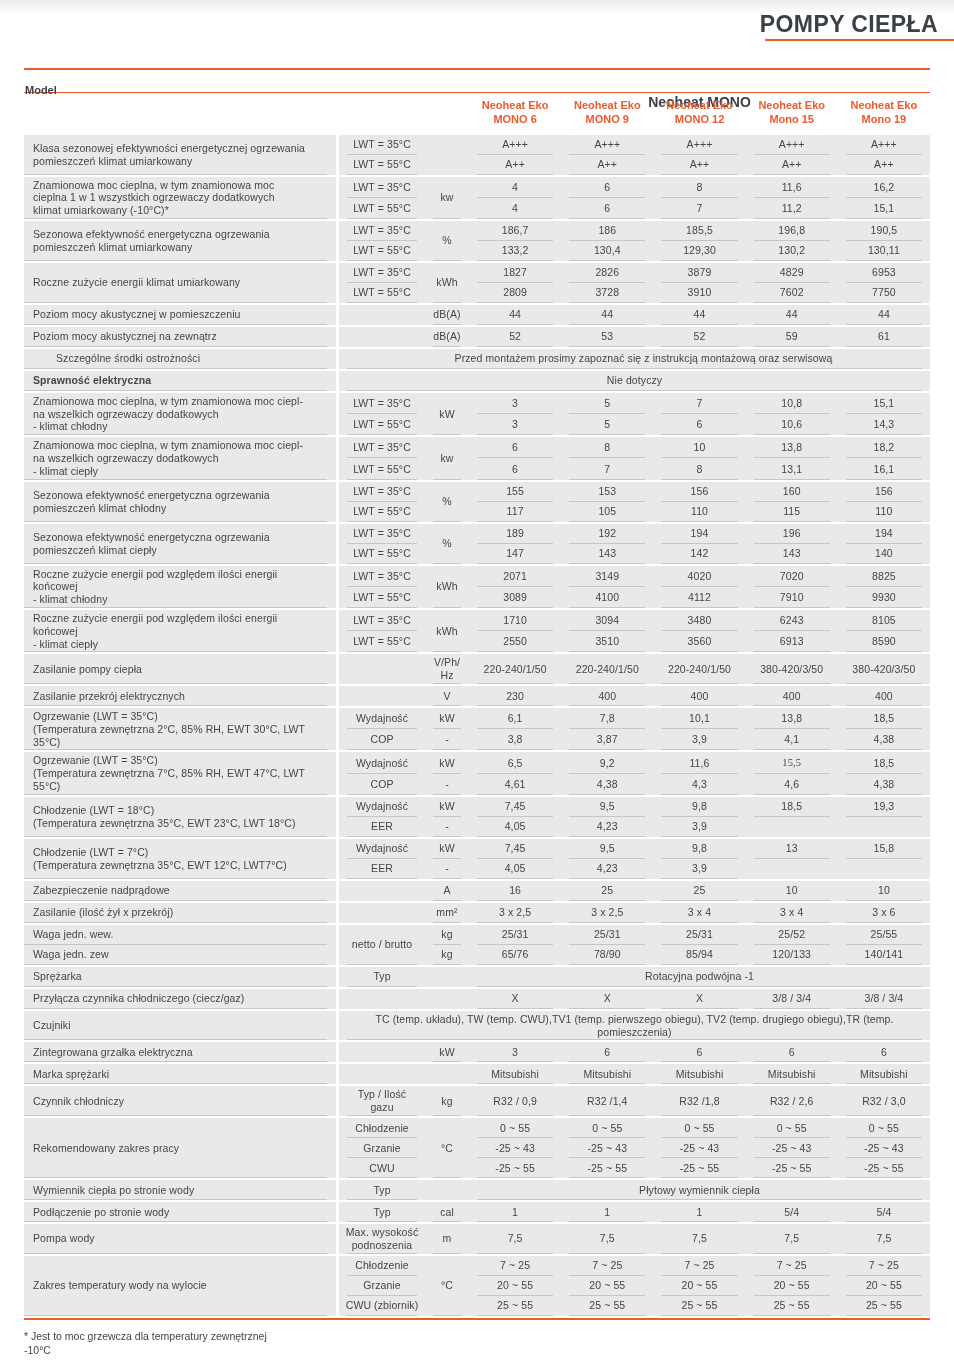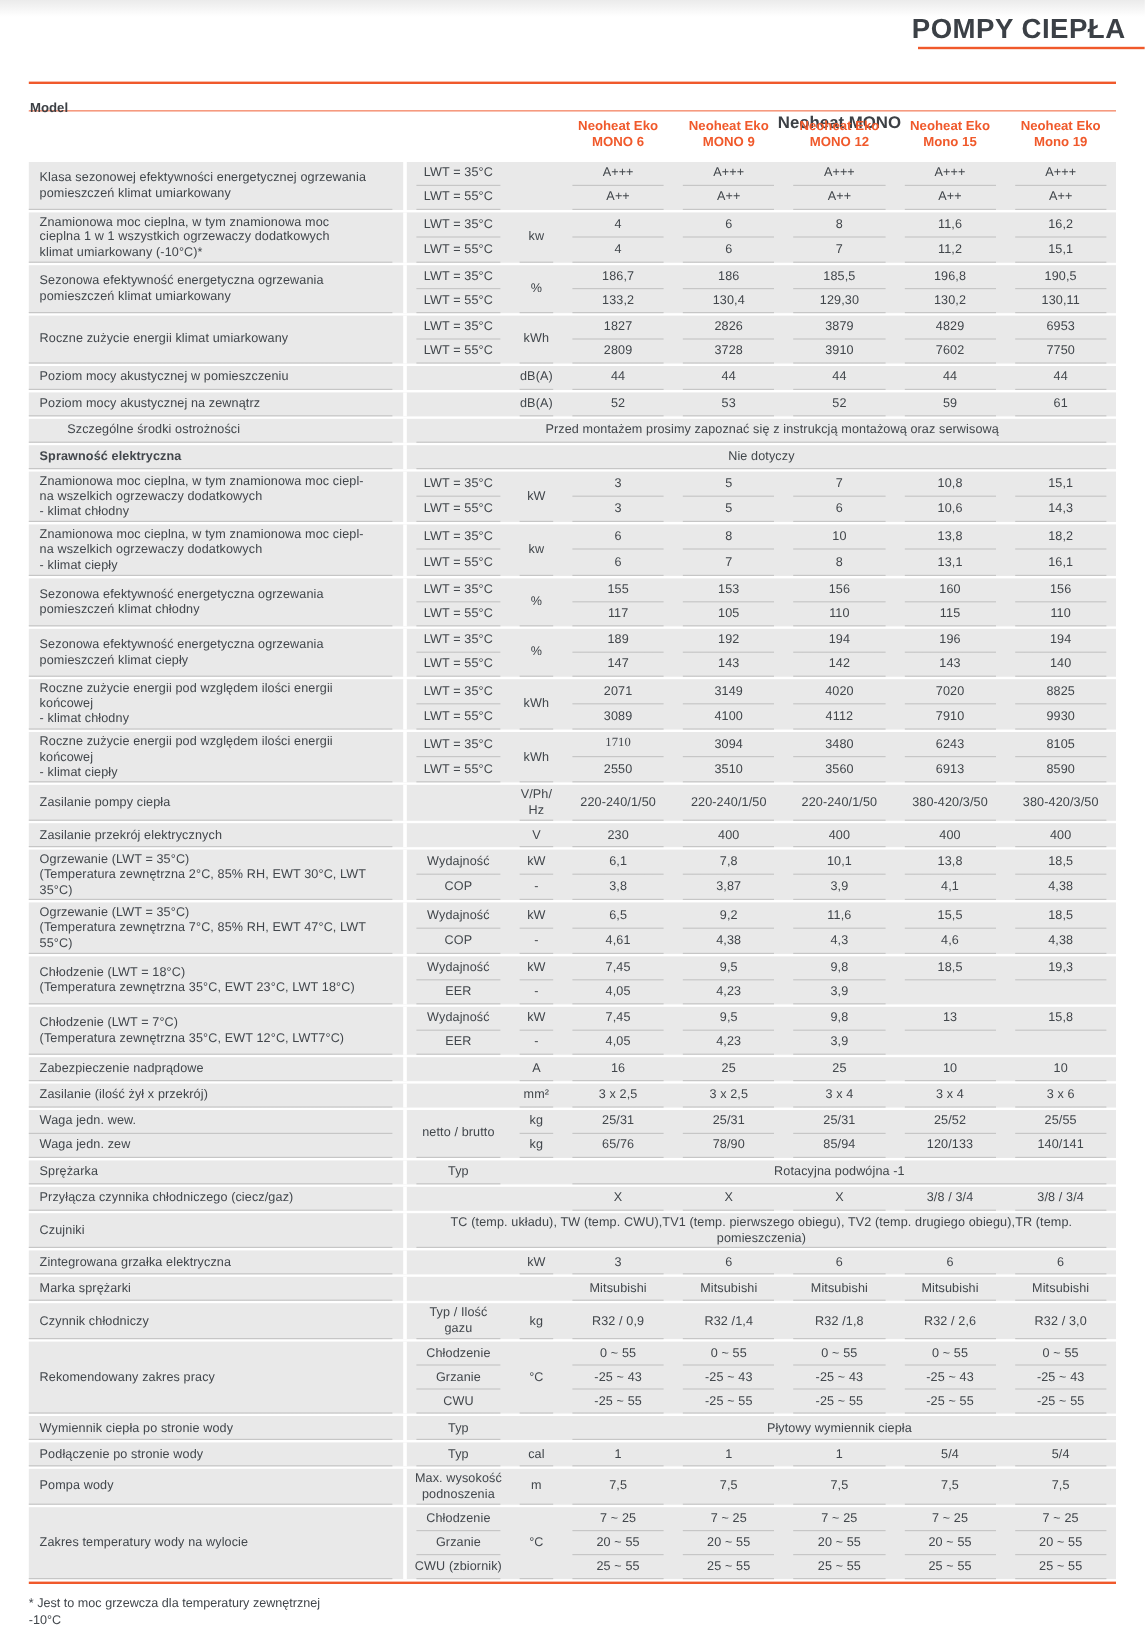--- a/index.html
+++ b/index.html
@@ -273,21 +273,21 @@
           <div class="cell ul" style="grid-area: 2 / 6;">4112</div>
           <div class="cell ul" style="grid-area: 2 / 7;">7910</div>
           <div class="cell ul" style="grid-area: 2 / 8;">9930</div>
         </div>
         <div class="block">
           <div class="cell lbl ul" style="grid-area: 1 / 1 / span 2;">Roczne zużycie energii pod względem ilości energii
 końcowej
 - klimat ciepły</div>
           <div class="cell pre ul" style="grid-area: 1 / 3 / span 2;">kWh</div>
           <div class="cell ul" style="grid-area: 1 / 2;">LWT = 35°C</div>
-          <div class="cell ul" style="grid-area: 1 / 4; font-family: Liberation Serif, serif;">1710</div>
+          <div class="cell ul" style="grid-area: 1 / 4;">1710</div>
           <div class="cell ul" style="grid-area: 1 / 5;">3094</div>
           <div class="cell ul" style="grid-area: 1 / 6;">3480</div>
           <div class="cell ul" style="grid-area: 1 / 7;">6243</div>
           <div class="cell ul" style="grid-area: 1 / 8;">8105</div>
           <div class="cell ul" style="grid-area: 2 / 2;">LWT = 55°C</div>
           <div class="cell ul" style="grid-area: 2 / 4;">2550</div>
           <div class="cell ul" style="grid-area: 2 / 5;">3510</div>
           <div class="cell ul" style="grid-area: 2 / 6;">3560</div>
           <div class="cell ul" style="grid-area: 2 / 7;">6913</div>
           <div class="cell ul" style="grid-area: 2 / 8;">8590</div>
@@ -332,21 +332,21 @@
         </div>
         <div class="block">
           <div class="cell lbl ul" style="grid-area: 1 / 1 / span 2;">Ogrzewanie (LWT = 35°C)
 (Temperatura zewnętrzna 7°C, 85% RH, EWT 47°C, LWT
 55°C)</div>
           <div class="cell ul" style="grid-area: 1 / 2;">Wydajność</div>
           <div class="cell ul" style="grid-area: 1 / 3;">kW</div>
           <div class="cell ul" style="grid-area: 1 / 4;">6,5</div>
           <div class="cell ul" style="grid-area: 1 / 5;">9,2</div>
           <div class="cell ul" style="grid-area: 1 / 6;">11,6</div>
-          <div class="cell ul" style="grid-area: 1 / 7;">15,5</div>
+          <div class="cell ul" style="grid-area: 1 / 7; font-family: Liberation Serif, serif;">15,5</div>
           <div class="cell ul" style="grid-area: 1 / 8;">18,5</div>
           <div class="cell ul" style="grid-area: 2 / 2;">COP</div>
           <div class="cell ul" style="grid-area: 2 / 3;">-</div>
           <div class="cell ul" style="grid-area: 2 / 4;">4,61</div>
           <div class="cell ul" style="grid-area: 2 / 5;">4,38</div>
           <div class="cell ul" style="grid-area: 2 / 6;">4,3</div>
           <div class="cell ul" style="grid-area: 2 / 7;">4,6</div>
           <div class="cell ul" style="grid-area: 2 / 8;">4,38</div>
         </div>
         <div class="block">

